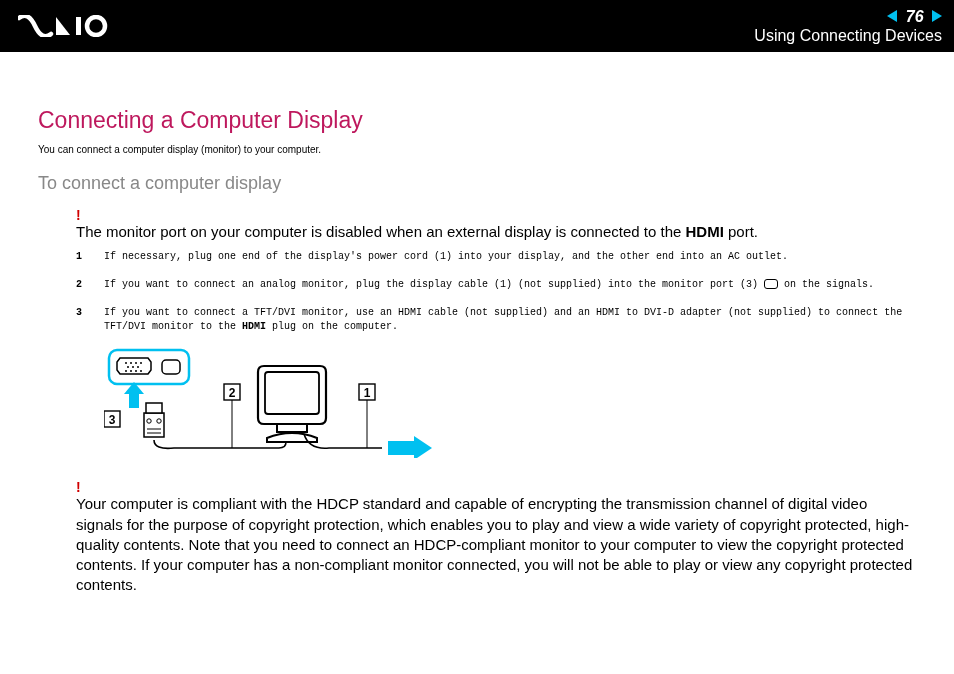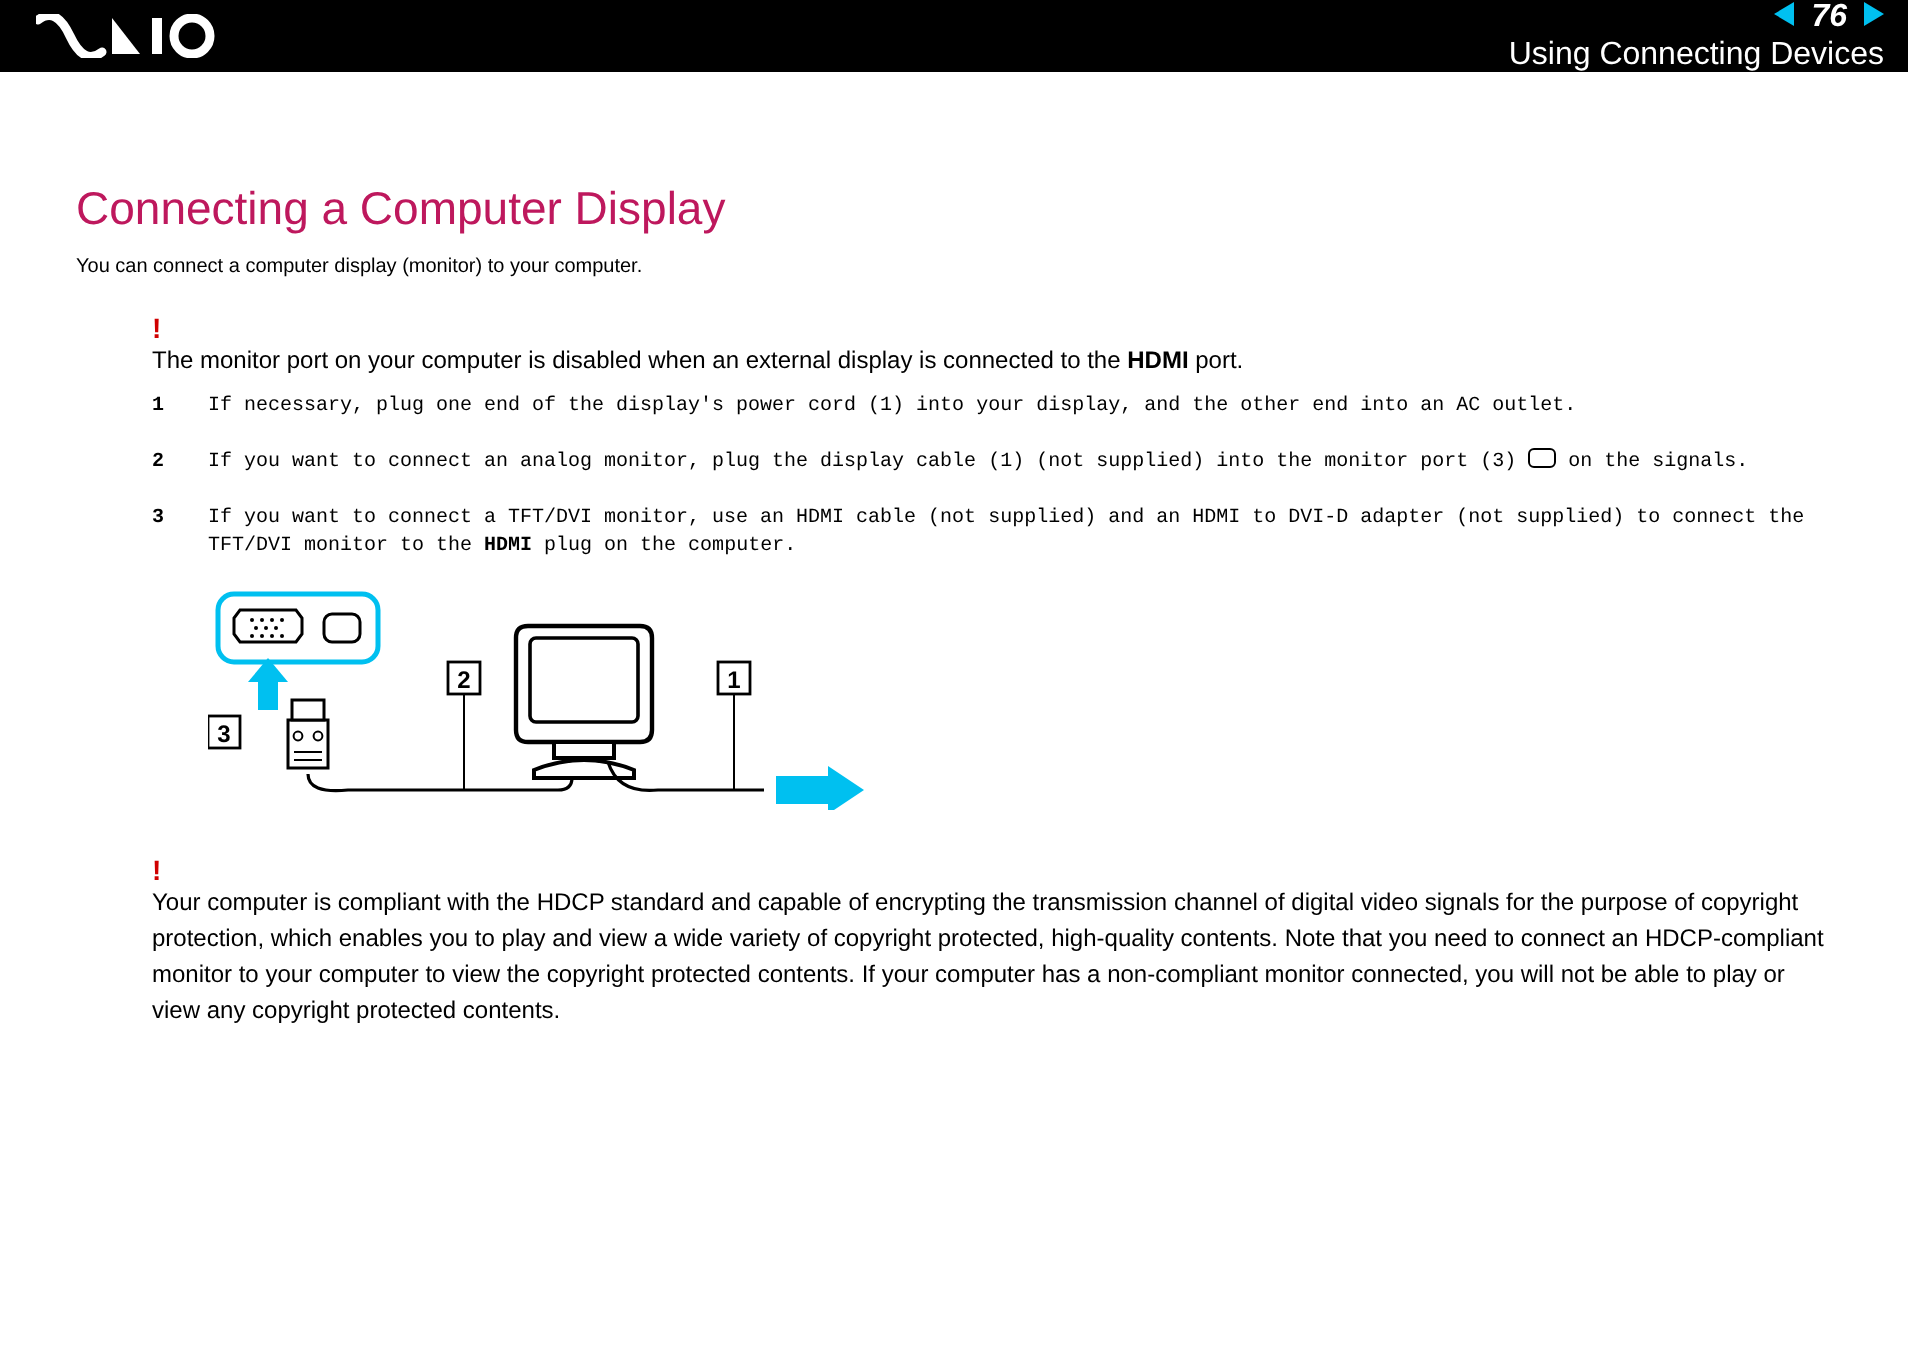--- a/index.html
+++ b/index.html
@@ -5,21 +5,21 @@
   * { box-sizing: border-box; margin: 0; padding: 0; }
   body {
     font-family: Arial, Helvetica, sans-serif;
     width: 954px;
     height: 674px;
     background: #fff;
     overflow: hidden;
   }
   .header-bar {
     background: #000;
-    height: 36px;
+    height: 52px;
     display: flex;
     align-items: center;
     justify-content: space-between;
     padding: 0 12px 0 18px;
     color: #fff;
   }
   .vaio-logo svg { display: block; }
   .nav-arrow {
     display: inline-block;
     width: 0; height: 0;
@@ -67,21 +67,21 @@
   .warn-mark {
     color: #d00000;
     font-weight: bold;
     font-size: 14px;
     display:block;
     line-height:1;
   }
   .warn-text {
     font-family: "Arial Narrow", Arial, sans-serif;
     font-stretch: condensed;
-    font-size: 12px;
+    font-size: 15px;
     line-height: 1.35;
     text-align: right;
   }
   .warn-text .b { font-weight: bold; }
   ol.steps {
     list-style: none;
     counter-reset: step;
     padding-left: 38px;
   }
   ol.steps > li {
@@ -131,20 +131,21 @@
       <span class="page-num">76</span>
       <span class="nav-arrow nav-next"></span>
     </div>
     <span class="section-label">Using Connecting Devices</span>
   </div>
 </div>
 
 <div class="content">
   <h1 class="title">Connecting a Computer Display</h1>
   <p class="intro">You can connect a computer display (monitor) to your computer.</p>
+  <h2 class="subtitle">To connect a computer display</h2>
 
   <div class="warn">
     <span class="warn-mark">!</span>
     <span class="warn-text">
       <span>The monitor port on your computer is disabled when an external display is connected to the </span><span class="b">HDMI</span><span> port.</span>
     </span>
   </div>
 
   <ol class="steps">
     <li><span>If necessary, plug one end of the display's power cord (1) into your display, and the other end into an AC outlet.</span></li>

